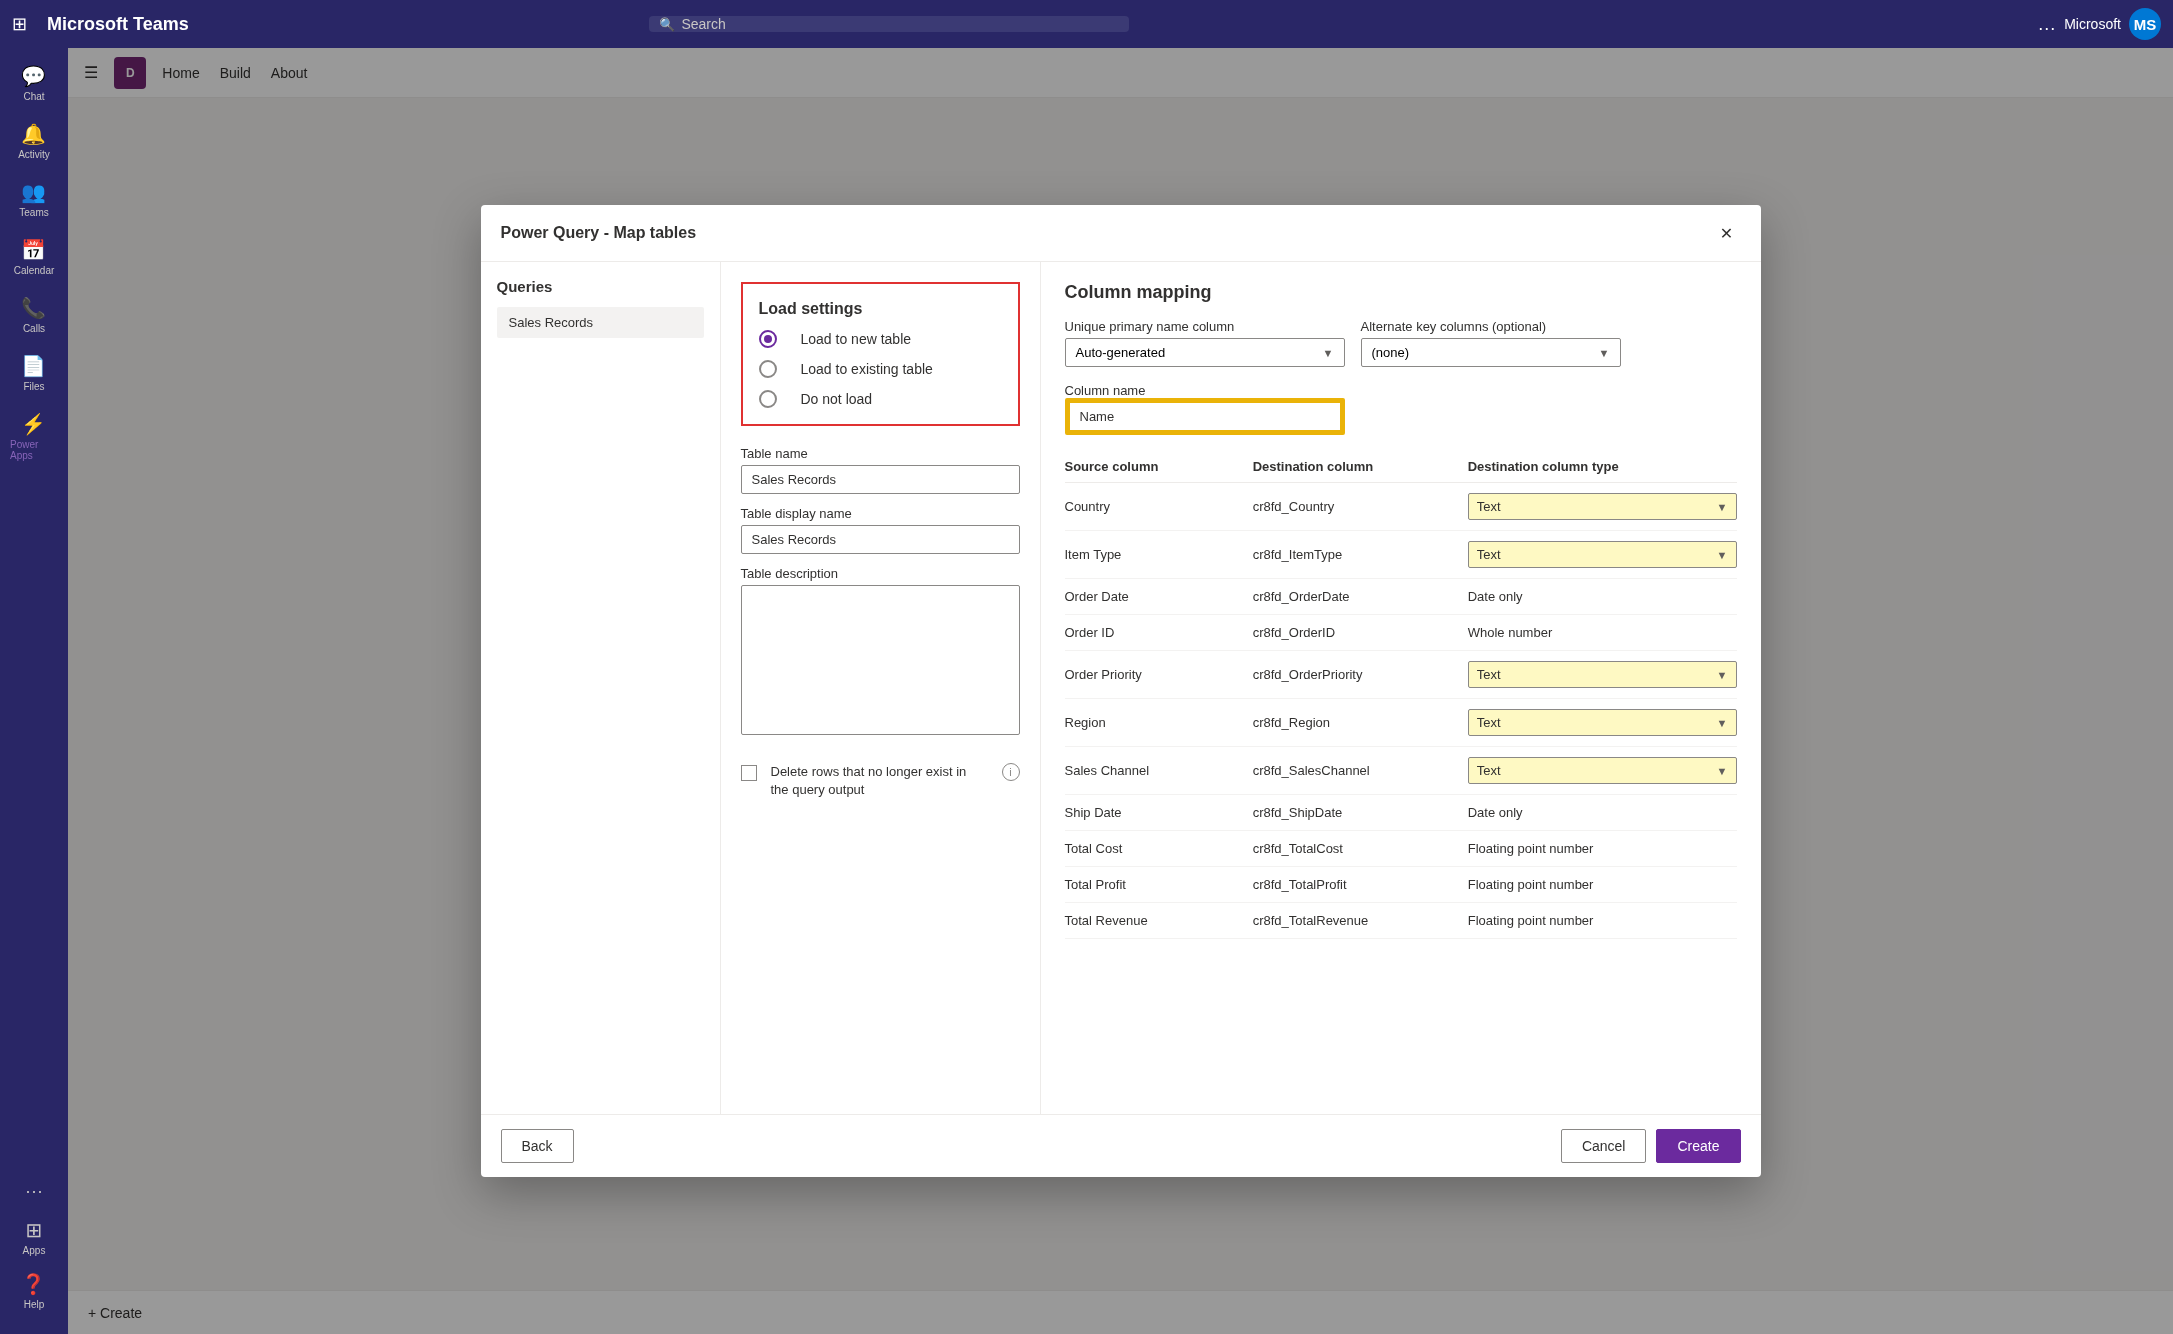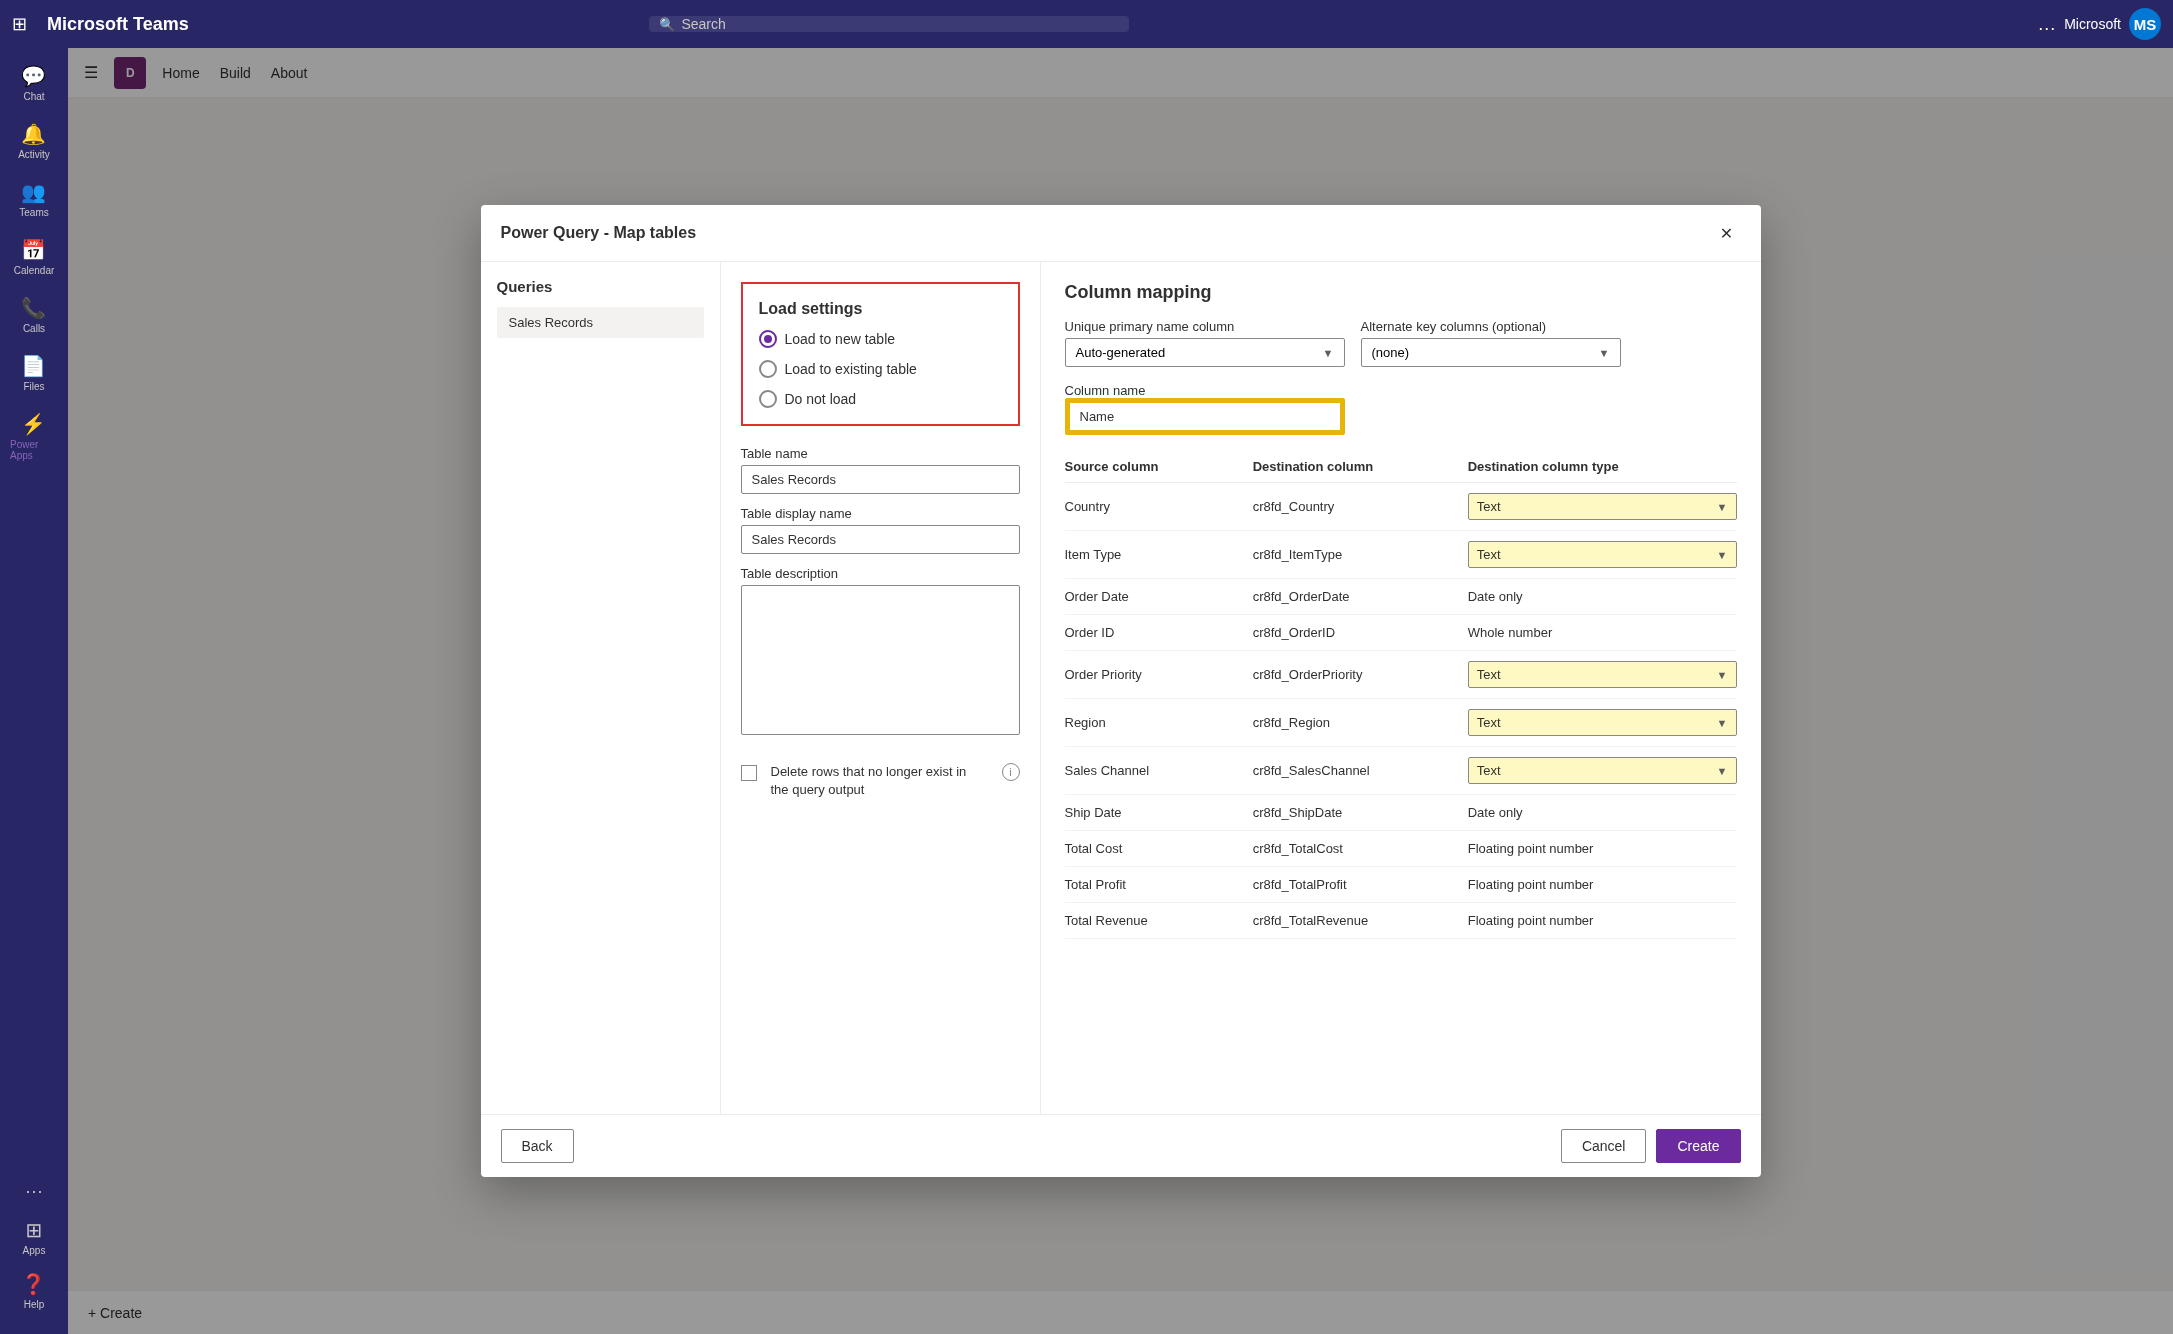--- a/index.html
+++ b/index.html
@@ -218,21 +218,21 @@
       margin-bottom: 12px;
     }
     .radio-group {
       display: flex;
       flex-direction: column;
       gap: 12px;
     }
     .radio-option {
       display: flex;
       align-items: center;
-      gap: 8px;
+      gap: 24px;
       cursor: pointer;
       font-size: 14px;
       color: #323130;
     }
     .radio-circle {
       width: 18px; height: 18px;
       border-radius: 50%;
       border: 2px solid #8a8886;
       display: flex; align-items: center; justify-content: center;
       flex-shrink: 0;

